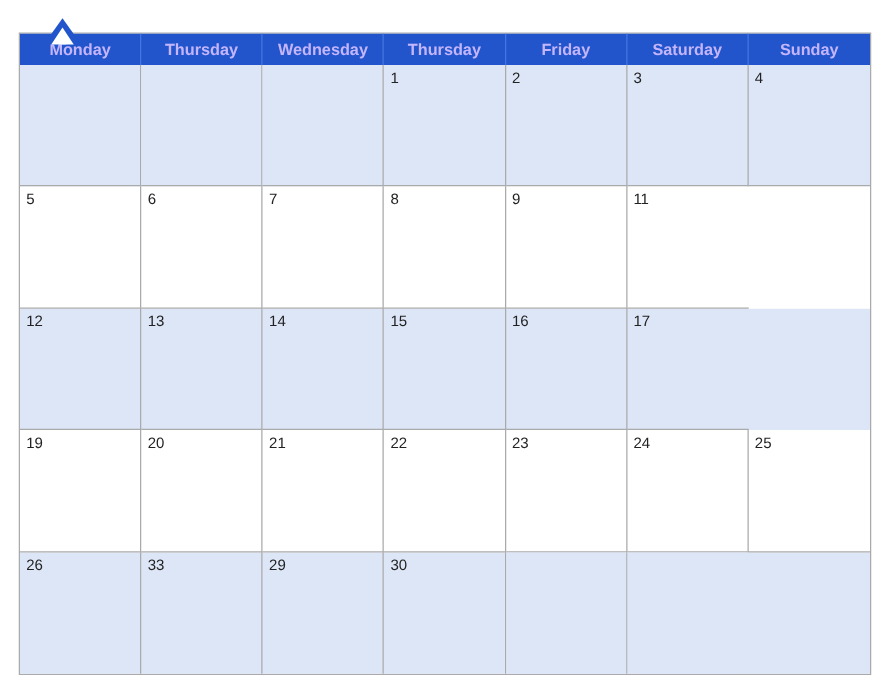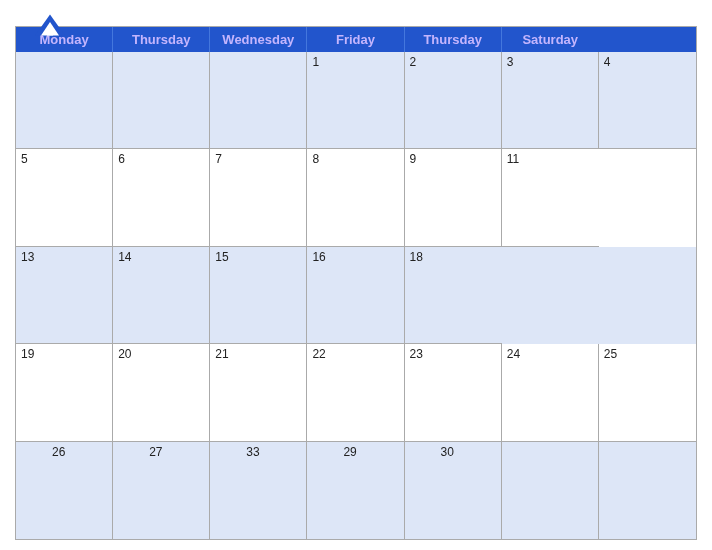--- a/index.html
+++ b/index.html
@@ -105,21 +105,20 @@
       color: #222;
       vertical-align: top;
       position: relative;
       min-height: 70px;
     }
     .day-cell:last-child {
       border-right: none;
     }
     .week-row:last-child .day-cell {
       border-bottom: none;
-      margin-left: 31px;
     }
     .day-number {
       font-size: 12px;
       color: #222;
       display: block;
     }
     .empty-cell {
       background: inherit;
     }
   </style>
@@ -139,23 +138,24 @@
   </div>
   <h1 class="title"></h1>
   <div class="country"></div>
 </div>
 
 <div class="calendar">
   <div class="day-headers">
   <div class="day-header">Monday</div>
       <div class="day-header">Thursday</div>
       <div class="day-header">Wednesday</div>
+      <div class="day-header">Thursday</div>
       <div class="day-header">Friday</div>
-      <div class="day-header">Thursday</div>
       <div class="day-header">Saturday</div>
+      <div class="day-header">Sunday</div>
     </div>
   <div class="weeks">
   <div class="week-row">
         <div class="day-cell empty-cell"></div>
         <div class="day-cell empty-cell"></div>
         <div class="day-cell empty-cell"></div>
         <div class="day-cell">
           <span class="day-number">1</span>
         </div>
         <div class="day-cell">
@@ -183,33 +183,36 @@
         </div>
         <div class="day-cell">
           <span class="day-number">9</span>
         </div>
         <div class="day-cell">
           <span class="day-number">11</span>
         </div>
       </div>
       <div class="week-row">
         <div class="day-cell">
+          <span class="day-number">12</span>
+        </div>
+        <div class="day-cell">
           <span class="day-number">13</span>
         </div>
         <div class="day-cell">
           <span class="day-number">14</span>
         </div>
         <div class="day-cell">
           <span class="day-number">15</span>
         </div>
         <div class="day-cell">
           <span class="day-number">16</span>
         </div>
         <div class="day-cell">
-          <span class="day-number">18</span>
+          <span class="day-number">17</span>
         </div>
       </div>
       <div class="week-row">
         <div class="day-cell">
           <span class="day-number">19</span>
         </div>
         <div class="day-cell">
           <span class="day-number">20</span>
         </div>
         <div class="day-cell">
@@ -224,23 +227,20 @@
         <div class="day-cell">
           <span class="day-number">24</span>
         </div>
         <div class="day-cell">
           <span class="day-number">25</span>
         </div>
       </div>
       <div class="week-row">
         <div class="day-cell">
           <span class="day-number">26</span>
-        </div>
-        <div class="day-cell">
-          <span class="day-number">27</span>
         </div>
         <div class="day-cell">
           <span class="day-number">33</span>
         </div>
         <div class="day-cell">
           <span class="day-number">29</span>
         </div>
         <div class="day-cell">
           <span class="day-number">30</span>
         </div>

